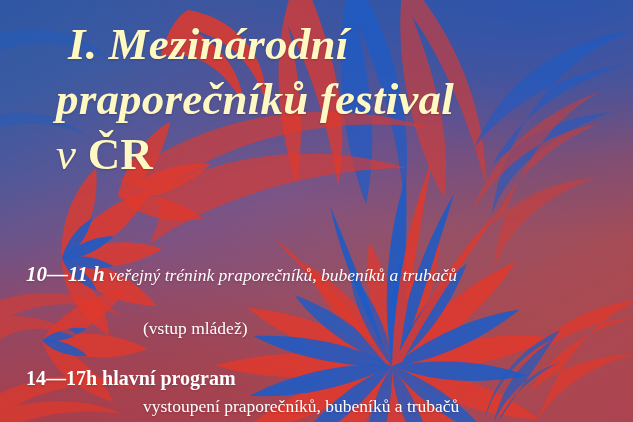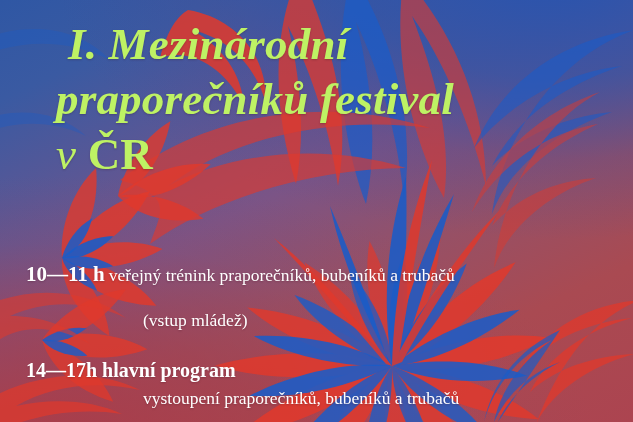--- a/index.html
+++ b/index.html
@@ -57,21 +57,21 @@
   }
 
   
   .title-block {
     position: absolute;
     left: 68px;
     top: 22px;
     width: 560px;
   }
   .title-line {
-    color: #bef264;
+    color: #fef9c3;
     font-style: italic;
     font-weight: bold;
     letter-spacing: 0.2px;
     line-height: 1.02;
     text-shadow: 0 1px 2px rgba(60,20,40,0.28);
     white-space: nowrap;
   }
   .title-1 { font-size: 45px; margin-left: 0px; }
   .title-2 { font-size: 45px; margin-left: -12px; margin-top: 9px; }
   .title-3 { font-size: 45px; margin-left: -12px; margin-top: 9px; }
@@ -90,21 +90,21 @@
     left: 26px;
     top: 262px;
     width: 600px;
     color: #ffffff;
     text-shadow: 0 1px 2px rgba(70,20,35,0.30);
   }
   .prog-row {
     white-space: nowrap;
     line-height: 1.15;
   }
-  .prog-row.r1 { margin-bottom: 24px; }
+  .prog-row.r1 { margin-bottom: 32px; font-style: italic; }
   .prog-row.r2 { margin-bottom: 2px; }
   .prog-row.r3 { margin-bottom: 28px; }
   .t-big {
     font-weight: bold;
     font-size: 21px;
   }
   .t-small {
     font-weight: normal;
     font-size: 17.5px;
   }

